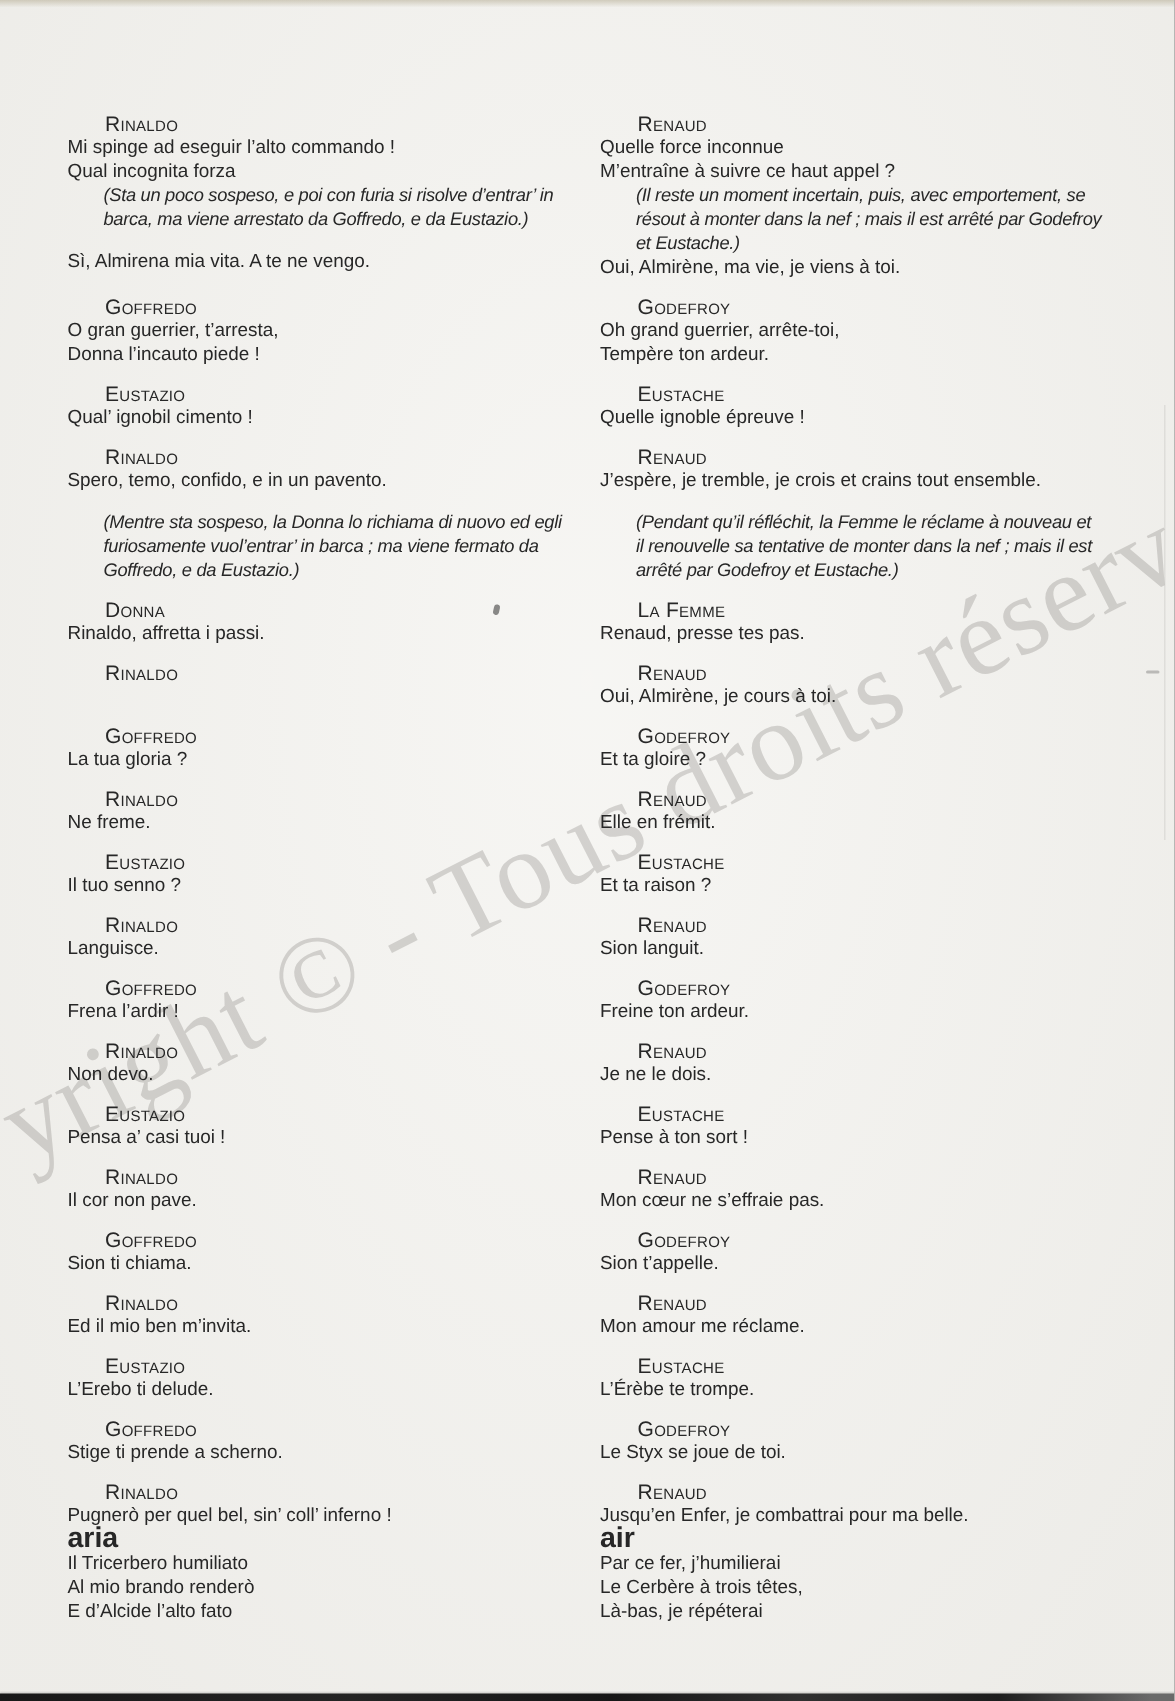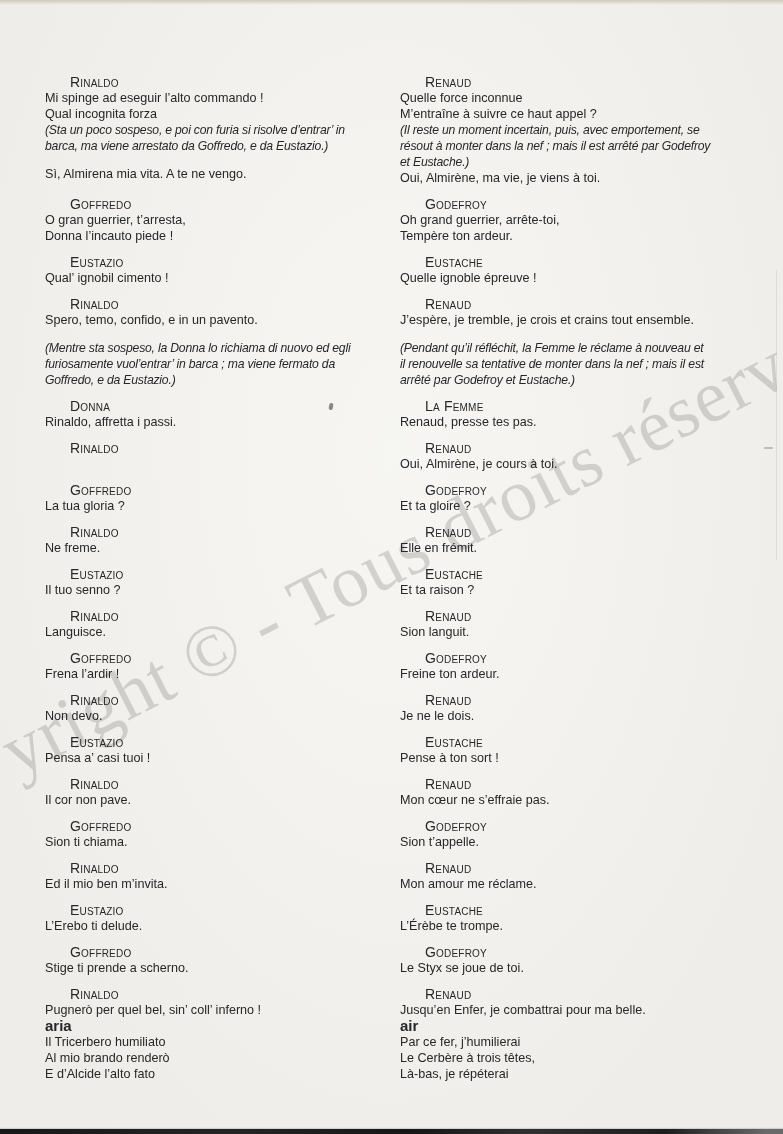--- a/index.html
+++ b/index.html
@@ -36,22 +36,22 @@
   }
   .speaker {
     font-weight:400;
     font-variant:small-caps;
     font-size:14px;
     line-height:16px;
     padding-left:25px;
     letter-spacing:0.2px;
   }
   .line   { font-size:12.6px; line-height:16px; white-space:pre; }
-  .line.i { font-style:italic; font-size:12.2px; letter-spacing:-0.2px; }
-  .line.b { font-weight:700; font-size:15px; }
+  .line.i { font-style:italic; font-size:12.2px; letter-spacing:-0.2px;margin-left:24px; }
+  .line.b { font-weight:700; font-size:19px; }
   .blankline { height:12px; }
   .top-smudge {
     position:absolute; left:0; top:0; right:0; height:5px;
     background:linear-gradient(180deg, rgba(168,158,128,0.45), rgba(168,158,128,0));
   }
   .bottom-scan-edge {
     position:absolute; left:0; right:0; bottom:0; height:5px;
     background:linear-gradient(90deg,#181818,#242424 30%,#161616 52%,#303030 68%,#1d1d1d 85%,#6a6a6a 98%);
     box-shadow:0 -1px 1px rgba(0,0,0,0.12);
   }

